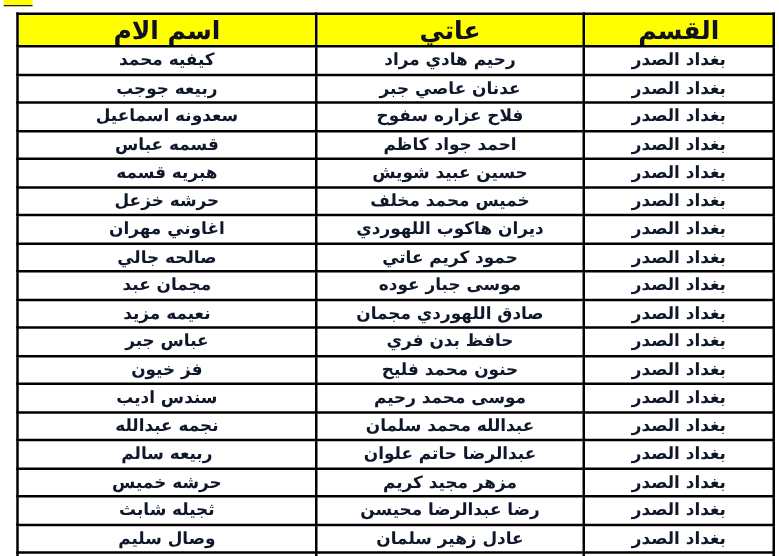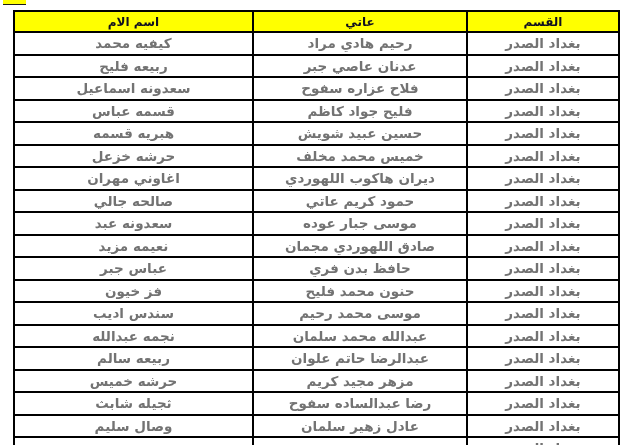--- a/index.html
+++ b/index.html
@@ -13,25 +13,25 @@
   }
   table.roster{
     position:absolute;left:13px;top:10px;width:605px;
     border-collapse:collapse;table-layout:fixed;
     border:2.5px solid #000;
   }
   table.roster th, table.roster td{
     border:2px solid #000;
     text-align:center;vertical-align:middle;
     padding:0 2px;margin:0;
-    font-weight:bold;color:#737373;
+    font-weight:bold;color:#0f172a;
     overflow:hidden;white-space:nowrap;
   }
   table.roster th{
-    background:#FFFF00;height:19px;font-size:12px;color:#101020;
+    background:#FFFF00;height:19px;font-size:20px;color:#101020;
   }
   table.roster td{
     height:20.5px;font-size:13.5px;background:#ffffff;
   }
 </style>
 </head>
 <body>
 
 <div class="page">
 
@@ -52,30 +52,30 @@
     </thead>
     <tbody>
         <tr>
           <td>بغداد الصدر</td>
           <td>رحيم هادي مراد</td>
           <td>كيفيه محمد</td>
         </tr>
         <tr>
           <td>بغداد الصدر</td>
           <td>عدنان عاصي جبر</td>
-          <td>ربيعه فليح</td>
+          <td>ربيعه جوجب</td>
         </tr>
         <tr>
           <td>بغداد الصدر</td>
           <td>فلاح عزاره سفوح</td>
           <td>سعدونه اسماعيل</td>
         </tr>
         <tr>
           <td>بغداد الصدر</td>
-          <td>فليح جواد كاظم</td>
+          <td>احمد جواد كاظم</td>
           <td>قسمه عباس</td>
         </tr>
         <tr>
           <td>بغداد الصدر</td>
           <td>حسين عبيد شويش</td>
           <td>هبريه قسمه</td>
         </tr>
         <tr>
           <td>بغداد الصدر</td>
           <td>خميس محمد مخلف</td>
@@ -87,21 +87,21 @@
           <td>اغاوني مهران</td>
         </tr>
         <tr>
           <td>بغداد الصدر</td>
           <td>حمود كريم عاتي</td>
           <td>صالحه جالي</td>
         </tr>
         <tr>
           <td>بغداد الصدر</td>
           <td>موسى جبار عوده</td>
-          <td>سعدونه عبد</td>
+          <td>مجمان عبد</td>
         </tr>
         <tr>
           <td>بغداد الصدر</td>
           <td>صادق اللهوردي مجمان</td>
           <td>نعيمه مزيد</td>
         </tr>
         <tr>
           <td>بغداد الصدر</td>
           <td>حافظ بدن فري</td>
           <td>عباس جبر</td>
@@ -126,21 +126,21 @@
           <td>عبدالرضا حاتم علوان</td>
           <td>ربيعه سالم</td>
         </tr>
         <tr>
           <td>بغداد الصدر</td>
           <td>مزهر مجيد كريم</td>
           <td>حرشه خميس</td>
         </tr>
         <tr>
           <td>بغداد الصدر</td>
-          <td>رضا عبدالساده سفوح</td>
+          <td>رضا عبدالرضا محيسن</td>
           <td>ثجيله شابث</td>
         </tr>
         <tr>
           <td>بغداد الصدر</td>
           <td>عادل زهير سلمان</td>
           <td>وصال سليم</td>
         </tr>
         <tr class="partial">
           <td>بغداد الصدر</td>
           <td></td>

